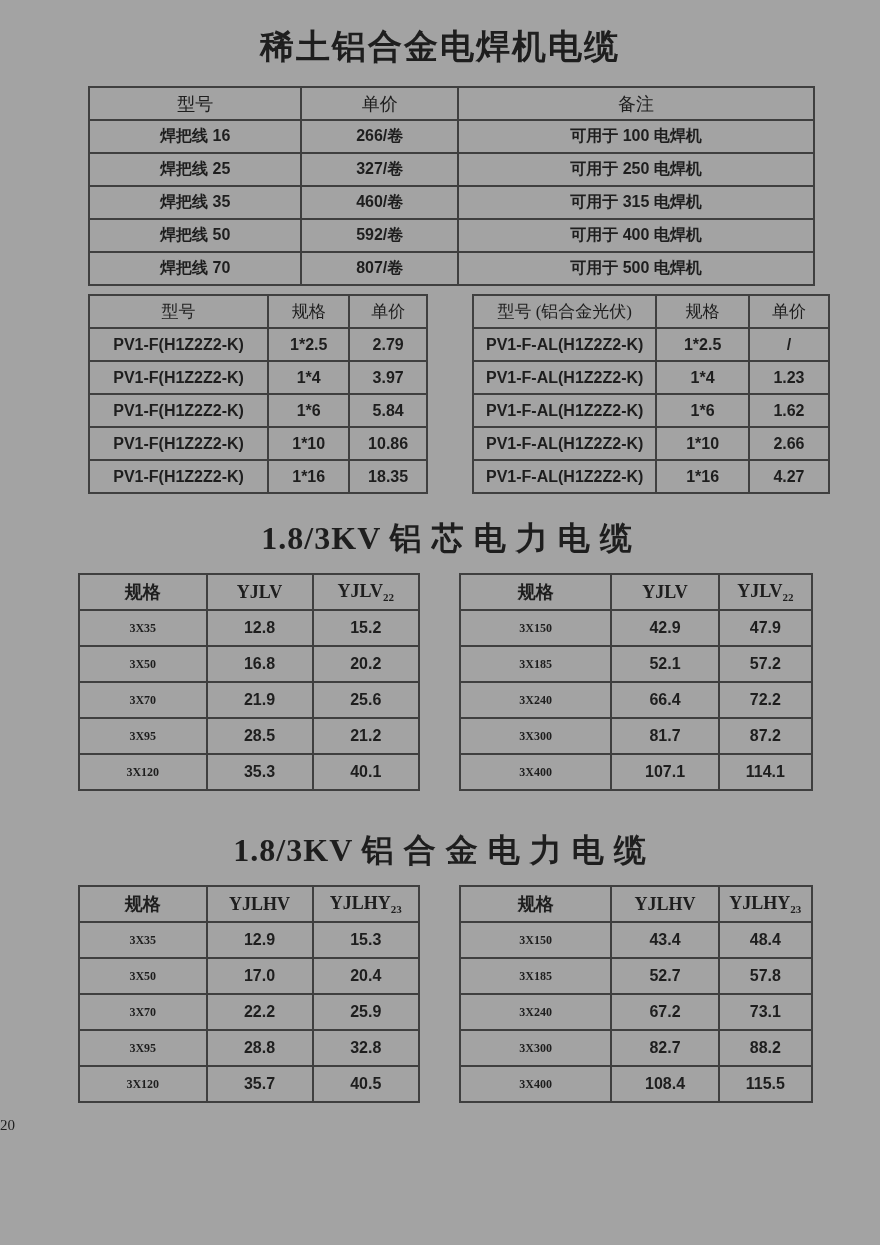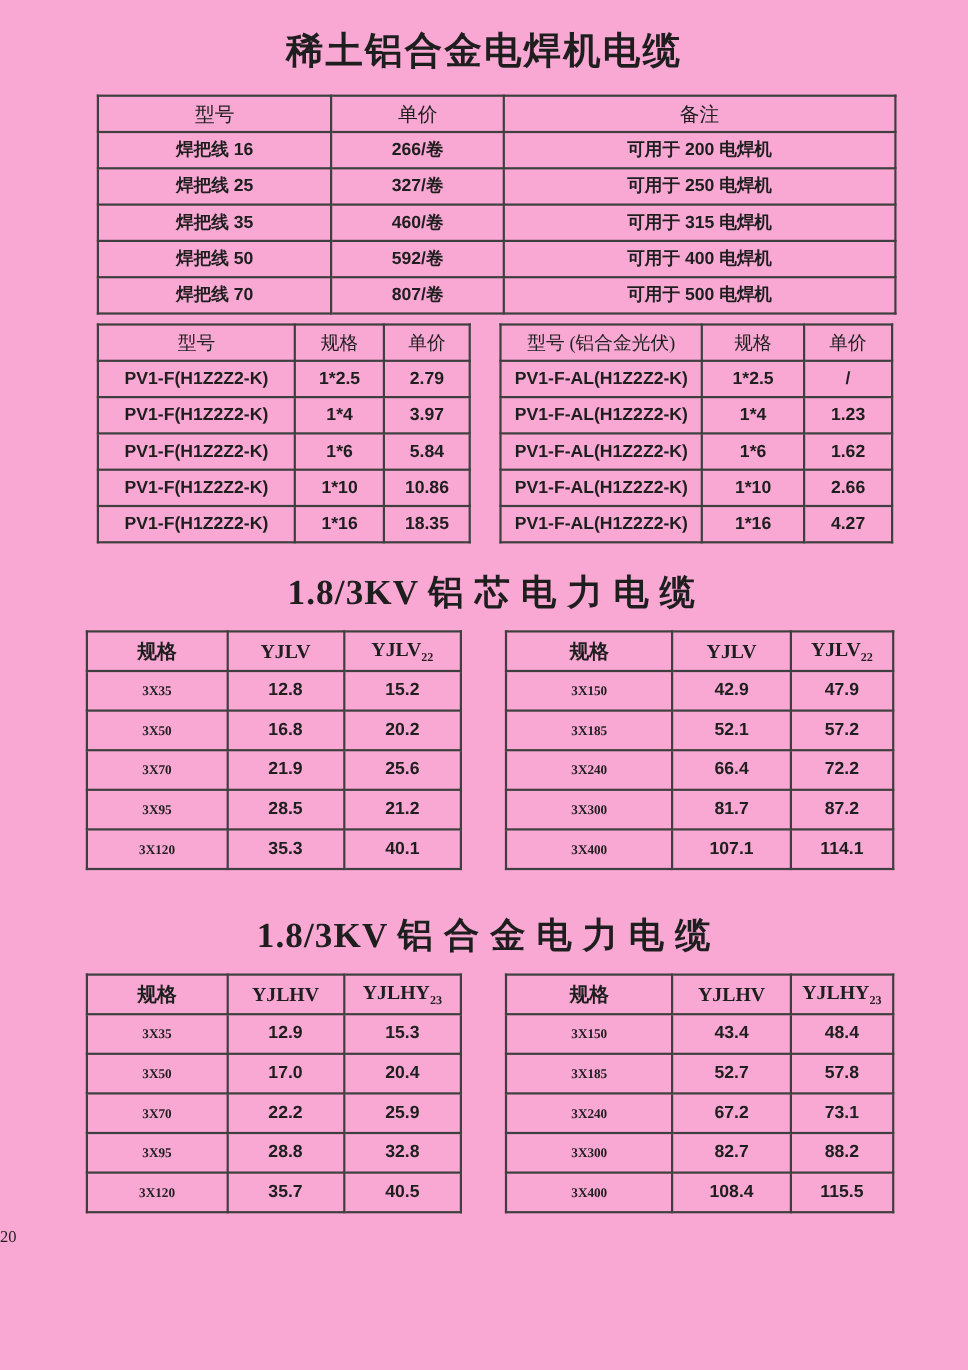--- a/index.html
+++ b/index.html
@@ -1,21 +1,21 @@
 <!DOCTYPE html>
 <html><head>
 <meta charset="utf-8">
 <style>
   * { margin: 0; padding: 0; box-sizing: border-box; }
   html, body { background: #e8e8e8; }
   .page {
     position: relative;
     width: 880px; height: 1245px;
     margin: 0 auto;
-    background: #f9a8d4;
+    background: #a3a3a3;
     color: #1e1e1e;
     font-family: "Liberation Serif", "DejaVu Serif", serif;
     overflow: hidden;
   }
   
   .title-main {
     padding-top: 24px;
     text-align: center;
     font-size: 34px;
     font-weight: bold;
@@ -53,21 +53,21 @@
     font-weight: bold;
     font-size: 16px;
   }
   
   .t1 { margin: 16px 0 0 88px; width: 727px; }
   .t1 th, .t1 td { height: 33px; }
   
   .twocol { display: flex; }
   .twocol-2 { margin-top: 8px; margin-left: 88px; }
   .t2l { width: 340px; }
-  .t2r { width: 358px; margin-left: 26px; }
+  .t2r { width: 358px; margin-left: 44px; }
   .t2l th, .t2l td, .t2r th, .t2r td { height: 33px; }
   .t2l th, .t2r th { font-size: 17px; }
   
   .twocol-34 { margin-left: 78px; }
   .t34l { width: 342px; }
   .t34r { width: 354px; margin-left: 39px; }
   .t34l th, .t34l td, .t34r th, .t34r td { height: 36px; }
   .t34l th, .t34r th { font-weight: bold; font-size: 18px; }
   .t34l td:first-child, .t34r td:first-child {
     font-family: "Liberation Serif", "DejaVu Serif", serif;
@@ -99,21 +99,21 @@
       <tr>
         <th>型号</th>
         <th>单价</th>
         <th>备注</th>
       </tr>
     </thead>
     <tbody>
         <tr>
           <td>焊把线 16</td>
           <td>266/卷</td>
-          <td>可用于 200 电焊机</td>
+          <td>可用于 100 电焊机</td>
         </tr>
         <tr>
           <td>焊把线 25</td>
           <td>327/卷</td>
           <td>可用于 250 电焊机</td>
         </tr>
         <tr>
           <td>焊把线 35</td>
           <td>460/卷</td>
           <td>可用于 315 电焊机</td>

